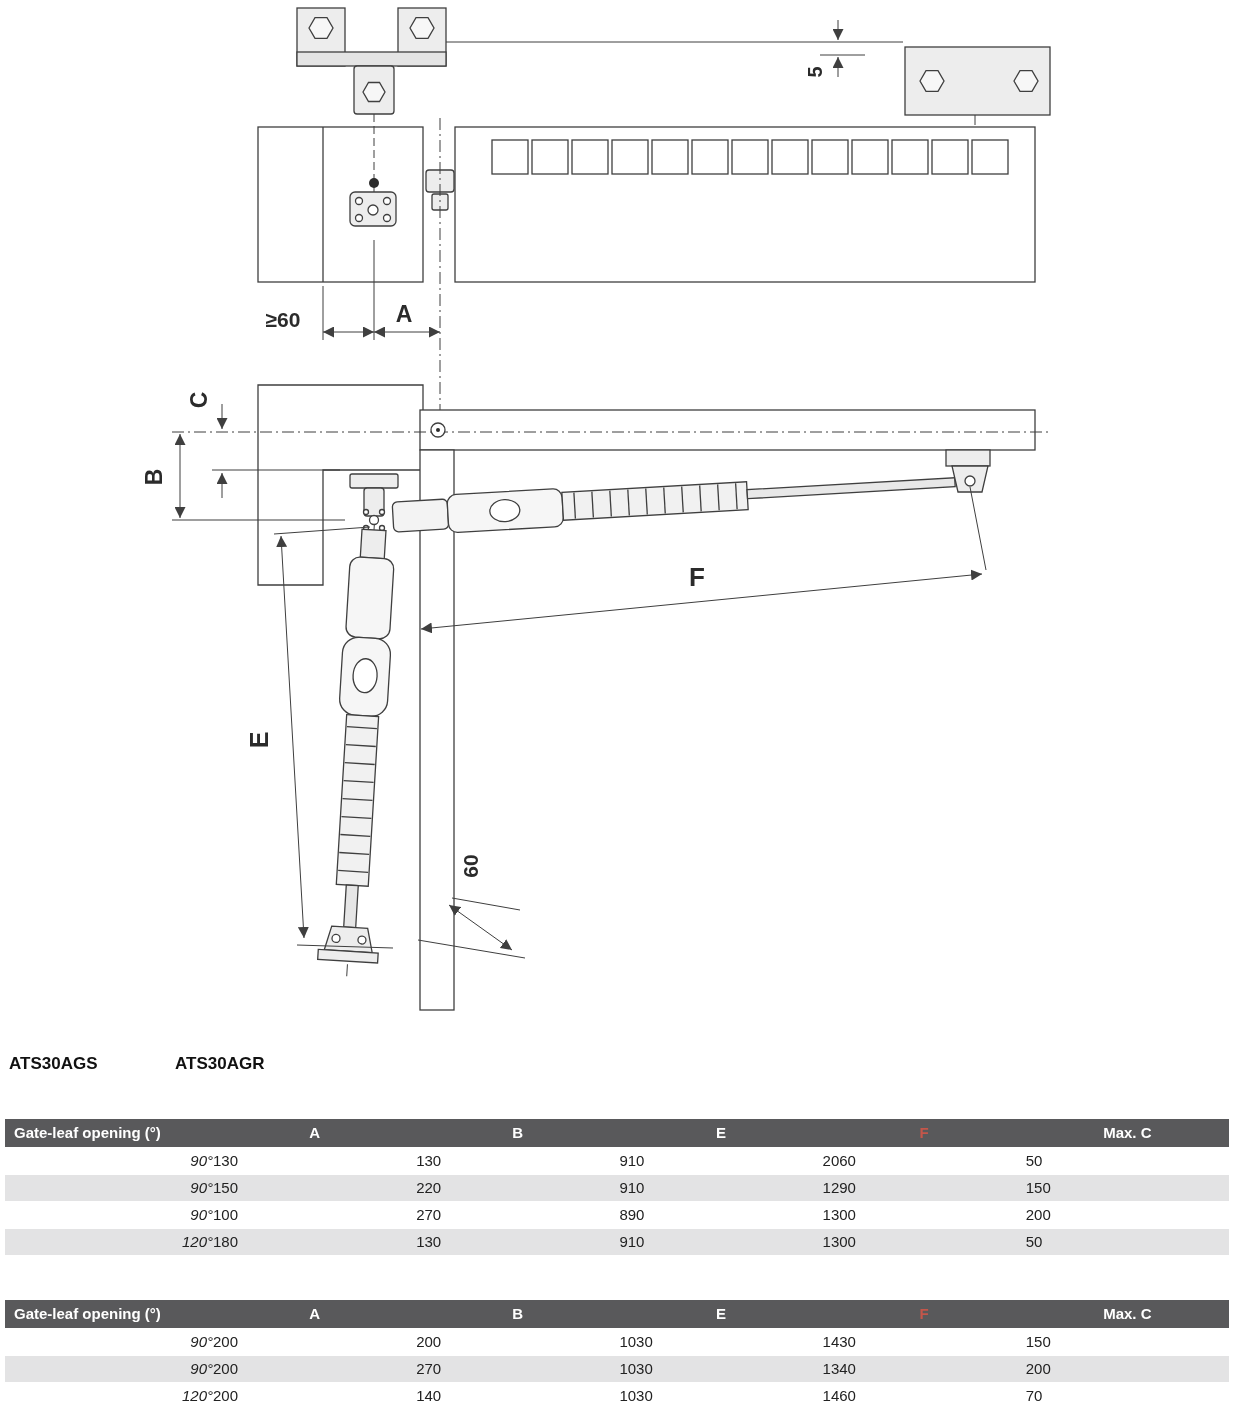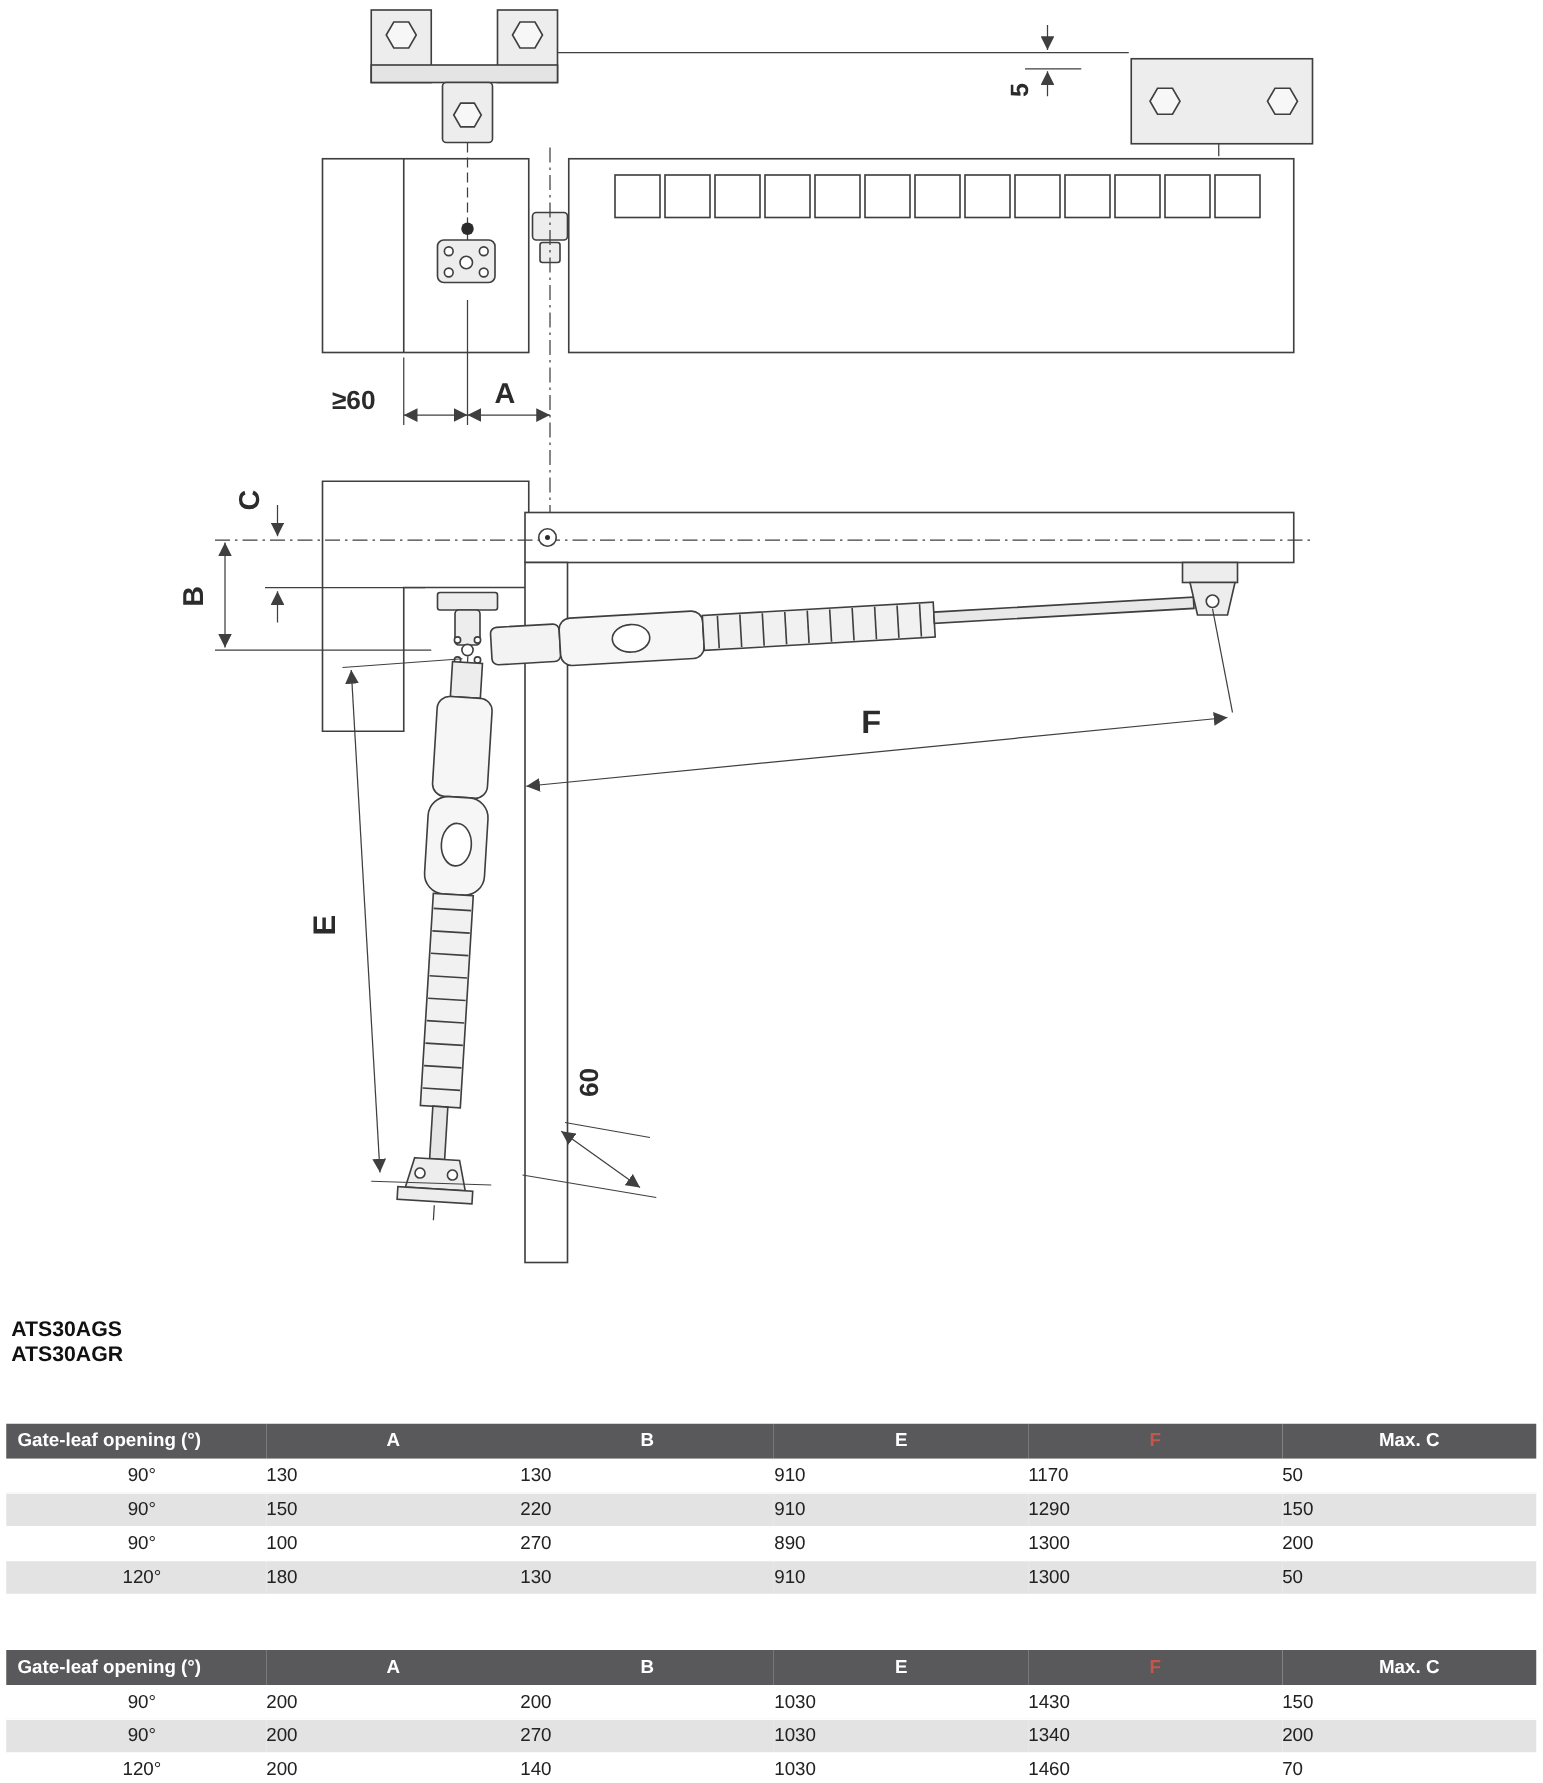--- a/index.html
+++ b/index.html
@@ -9,30 +9,30 @@
     font-family:"Liberation Sans", sans-serif;
     color:#1a1a1a;
     position:relative;
   }
   .page { position:relative; width:1234px; height:1426px; overflow:hidden; }
   .diagram-wrap { position:absolute; top:0; left:0; width:1234px; height:1040px; }
   svg text { font-family:"Liberation Sans", sans-serif; font-weight:bold; fill:#2b2b2b; }
 
   .tables { position:absolute; top:1040px; left:5px; width:1224px; }
   .table-title-row { display:flex; font-weight:bold; font-size:17px; color:#111;
-                     margin:14px 0 10px 4px;flex-direction:column; }
+                     margin:14px 0 10px 4px; }
   .table-title-row span:first-child { width:166px; }
 
   table { width:1224px; border-collapse:collapse; table-layout:fixed; font-size:15px;margin-top:45px; }
   thead th { background:#59595b; color:#ffffff; font-weight:bold; height:28px;
              text-align:center; }
   thead th.col-first { text-align:left; padding-left:9px; width:208px; }
   thead th.col-f { color:#c4564a; }
   tbody td { text-align:left; height:27px; color:#222; font-weight:normal; }
-  tbody td.col-first { text-align:center; padding-left:9px; }
+  tbody td.col-first { text-align:right; padding-left:9px;font-style:italic; }
   tbody tr:nth-child(even) { background:#e3e3e4; }
   tbody tr { border-top:1px solid #ffffff; }
   .section-2 { margin-top:30px; }
 </style>
 </head>
 <body>
 
 <div class="page">
 
   <div class="diagram-wrap">
@@ -239,21 +239,21 @@
               <th class="col-f">F</th>
               <th>Max. C</th>
             </tr>
           </thead>
           <tbody>
             <tr>
               <td class="col-first">90°</td>
               <td>130</td>
               <td>130</td>
               <td>910</td>
-              <td>1170</td>
+              <td>2060</td>
               <td>50</td>
             </tr>
             <tr>
               <td class="col-first">90°</td>
               <td>150</td>
               <td>220</td>
               <td>910</td>
               <td>1290</td>
               <td>150</td>
             </tr>

